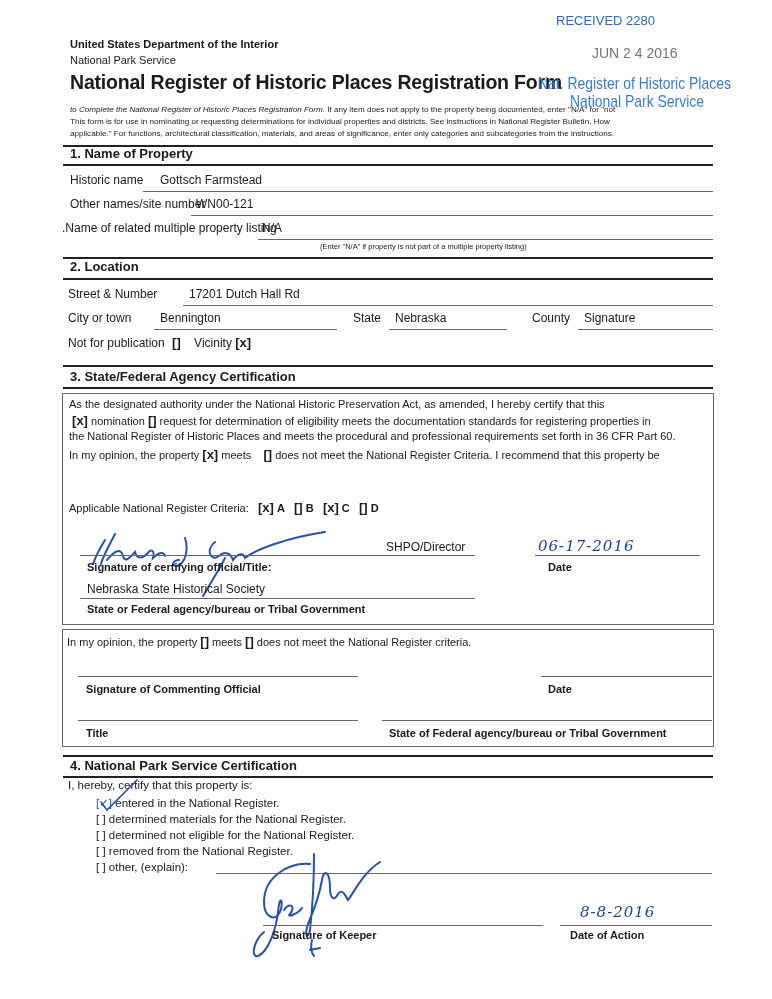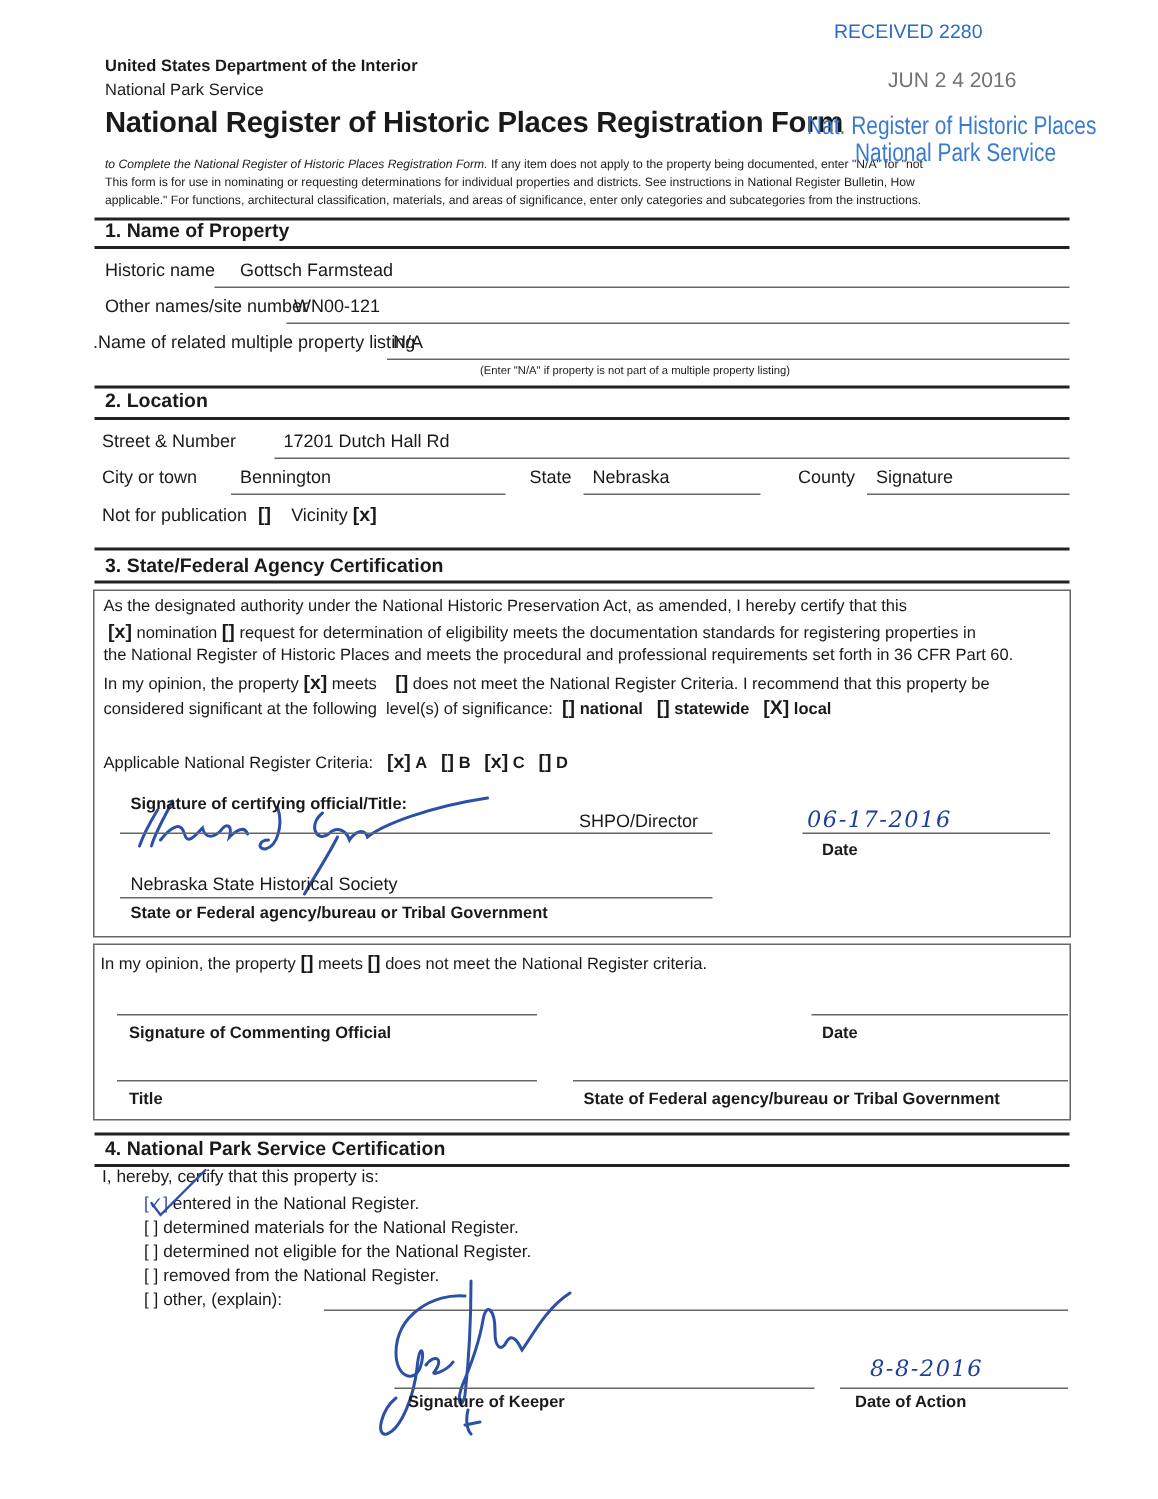--- a/index.html
+++ b/index.html
@@ -90,39 +90,38 @@
 <div class="rule-thick" style="left:63px; top:387px; width:650px;"></div>
 
 <div class="box" style="left:62px; top:393px; width:650px; height:230px;"></div>
 <div class="abs" style="left:69px; top:397px; font-size:11px; line-height:15.5px;">
   <div>As the designated authority under the National Historic Preservation Act, as amended, I hereby certify that this</div>
   <div>&nbsp;<span class="cb">[x]</span><span> nomination </span><span class="cb">[]</span><span> request for determination of eligibility meets the documentation standards for registering properties in</span></div>
   <div>the National Register of Historic Places and meets the procedural and professional requirements set forth in 36 CFR Part 60.</div>
 </div>
 <div class="abs" style="left:69px; top:447px; font-size:11px; line-height:16px;">
   <div><span>In my opinion, the property </span><span class="cb">[x]</span><span style="white-space:pre;"> meets    </span><span class="cb">[]</span><span> does not meet the National Register Criteria.  I recommend that this property be</span></div>
-  <div><span style="white-space:pre;">considered significant at the following  level(s) of significance:  </span><span class="cb">[]</span><span class="bold"> national</span>&nbsp;&nbsp;&nbsp;<span class="cb">[]</span><span class="bold"> statewide</span>&nbsp;&nbsp;&nbsp;<span class="cb">[X]</span><span class="bold"> local</span></div>
 </div>
 
 <div class="abs" style="left:69px; top:500px; font-size:11px;">
   <span style="white-space:pre;">Applicable National Register Criteria:  </span>
   <span class="cb">[x]</span> <span class="bold">A</span>&nbsp;&nbsp;
   <span class="cb">[]</span> <span class="bold">B</span>&nbsp;&nbsp;
   <span class="cb">[x]</span> <span class="bold">C</span>&nbsp;&nbsp;
   <span class="cb">[]</span> <span class="bold">D</span>
 </div>
 
 <svg class="ink" style="left:85px; top:520px;" width="260" height="80" viewBox="0 0 260 80">
   <path d="M20 20 C 14 30, 10 38, 8 44 M30 14 C 24 26, 18 36, 16 44 M22 40 C 30 30, 36 28, 38 36 C 40 44, 46 36, 50 32 C 52 40, 58 38, 62 34 C 66 28, 70 30, 68 38 C 72 34, 78 30, 80 36 M100 18 C 104 30, 100 44, 92 46 C 86 46, 88 40, 94 40 M130 22 C 120 30, 126 42, 134 36 C 140 30, 146 34, 148 40 C 152 34, 158 32, 160 38 C 170 30, 200 18, 240 12 M140 38 C 134 50, 126 62, 118 76" stroke="#2c4fa8" stroke-width="2" fill="none" stroke-linecap="round"></path>
 </svg>
 <div class="abs" style="left:386px; top:540px; font-size:12px;">SHPO/Director</div>
 <div class="uline" style="left:80px; top:555px; width:395px;"></div>
 <div class="handdate" style="left:538px; top:537px;">06-17-2016</div>
 <div class="uline" style="left:535px; top:555px; width:165px;"></div>
-<div class="abs bold" style="left:87px; top:530px; font-size:11px;">Signature of certifying official/Title:</div>
+<div class="abs bold" style="left:87px; top:561px; font-size:11px;">Signature of certifying official/Title:</div>
 <div class="abs bold" style="left:548px; top:561px; font-size:11px;">Date</div>
 <div class="abs" style="left:87px; top:582px; font-size:12px;">Nebraska State Historical Society</div>
 <div class="uline" style="left:80px; top:598px; width:395px;"></div>
 <div class="abs bold" style="left:87px; top:603px; font-size:11px;">State or Federal agency/bureau or Tribal Government</div>
 
 <div class="box" style="left:62px; top:629px; width:650px; height:116px;"></div>
 <div class="abs" style="left:67px; top:634px; font-size:11px;">
   <span style="white-space:pre;">In my opinion, the property </span><span class="cb">[]</span><span style="white-space:pre;"> meets </span><span class="cb">[]</span><span> does not meet the National Register criteria.</span>
 </div>
 <div class="uline" style="left:78px; top:676px; width:280px;"></div>

